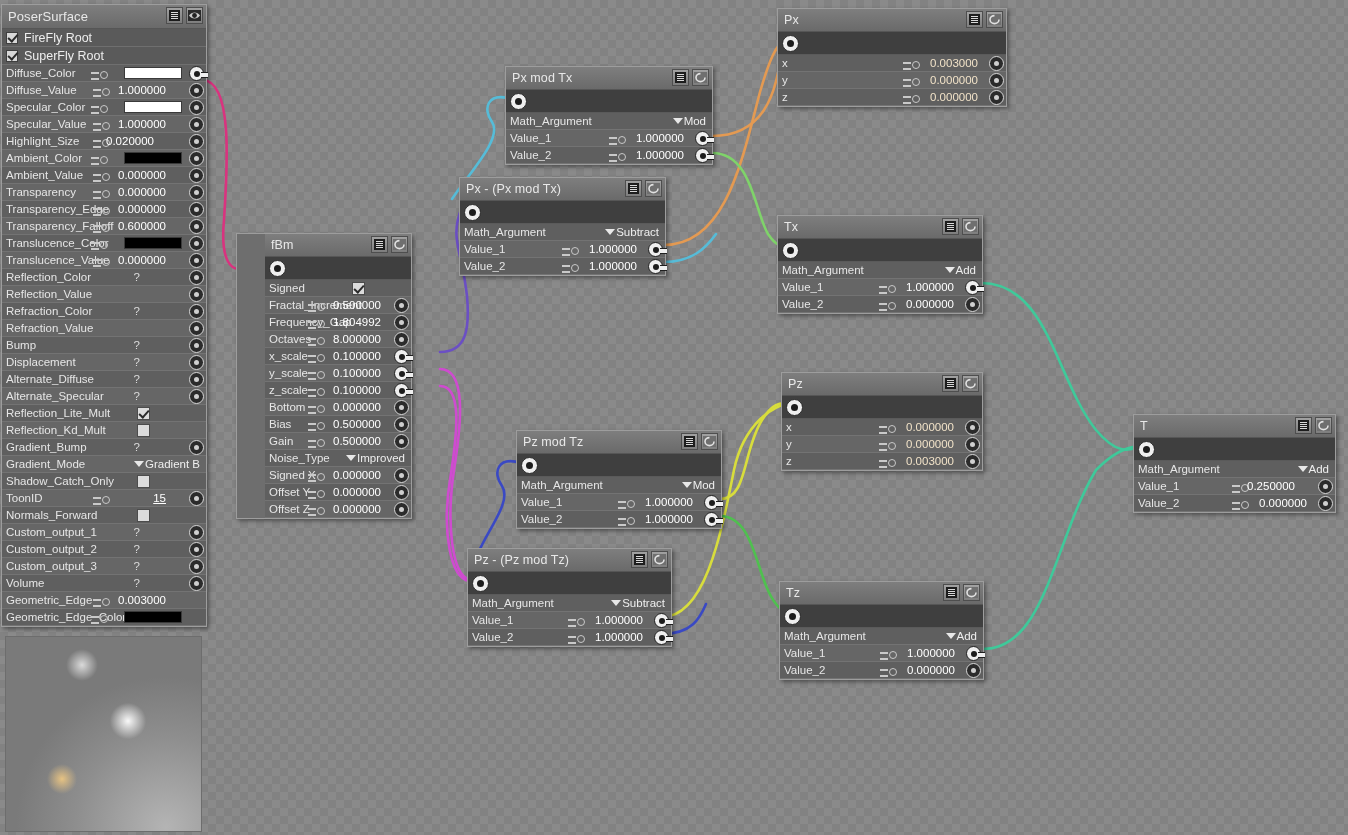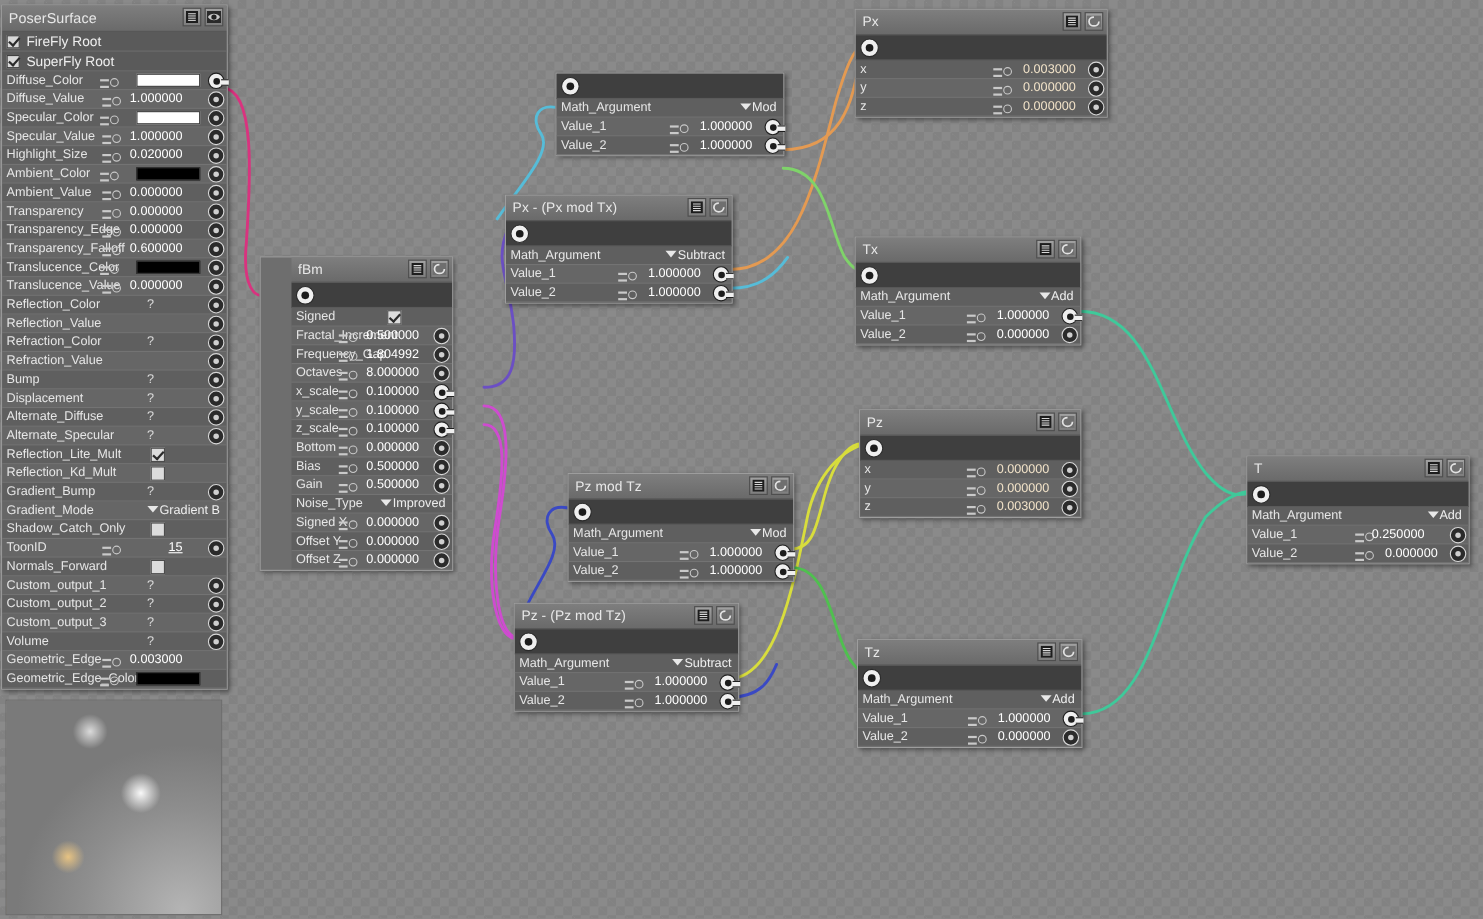--- a/index.html
+++ b/index.html
@@ -197,21 +197,21 @@
           <span class="lbl">Specular_Value</span>
           <span class="key" style="right:96px;top:5px;"></span>
           <span class="val" style="right:40px;">1.000000</span>
           <span class="sock">
             <i></i>
           </span>
         </div>
         <div class="row">
           <span class="lbl">Highlight_Size</span>
           <span class="key" style="right:96px;top:5px;"></span>
-          <span class="val" style="right:40px;margin-left:36px;">0.020000</span>
+          <span class="val" style="right:52px;margin-left:36px;">0.020000</span>
           <span class="sock">
             <i></i>
           </span>
         </div>
         <div class="row alt">
           <span class="lbl">Ambient_Color</span>
           <span class="key" style="right:98px;top:5px;"></span>
           <span class="swatch" style="right:24px;top:2px;width:58px;background:#000000;"></span>
           <span class="sock">
             <i></i>
@@ -526,20 +526,42 @@
       <div class="row alt">
         <span class="lbl">Offset Z</span>
         <span class="key" style="right:86px;top:5px;"></span>
         <span class="val" style="right:30px;">0.000000</span>
         <span class="sock">
           <i></i>
         </span>
       </div>
     </div>
   <div class="node" id="n-px_mod_tx" style="left:505px;top:66px;width:208px;">
+      <div class="titlebar">
+        <span class="title">Px mod Tx</span>
+        <span class="tbtns">
+          <span class="ibtn">
+            <svg width="11" height="11" viewBox="0 0 11 11">
+              <rect width="11" height="11" fill="#1d1d1d"></rect>
+              <g stroke="#d8d8d8" stroke-width="1">
+                <line x1="2" y1="2.5" x2="9" y2="2.5"></line>
+                <line x1="2" y1="4.5" x2="9" y2="4.5"></line>
+                <line x1="2" y1="6.5" x2="9" y2="6.5"></line>
+                <line x1="2" y1="8.5" x2="9" y2="8.5"></line>
+              </g>
+            </svg>
+          </span>
+          <span class="ibtn">
+            <svg width="13" height="11" viewBox="0 0 13 11">
+              <rect width="13" height="11" fill="#6f6f6f"></rect>
+              <path d="M11,5.5 C11,8 8.8,9.6 6.5,9.6 C4.2,9.6 2,8 2,5.5 C2,3 4.2,1.6 6.5,1.6" fill="none" stroke="#e2e2e2" stroke-width="1.6"></path>
+            </svg>
+          </span>
+        </span>
+      </div>
       <div class="inrow">
         <span class="plug">
           <i></i>
         </span>
       </div>
       <div class="row">
         <span class="lbl">Math_Argument</span>
         <span class="dd" style="right:6px;"><span class="caret"></span>Mod</span>
       </div>
       <div class="row alt">

